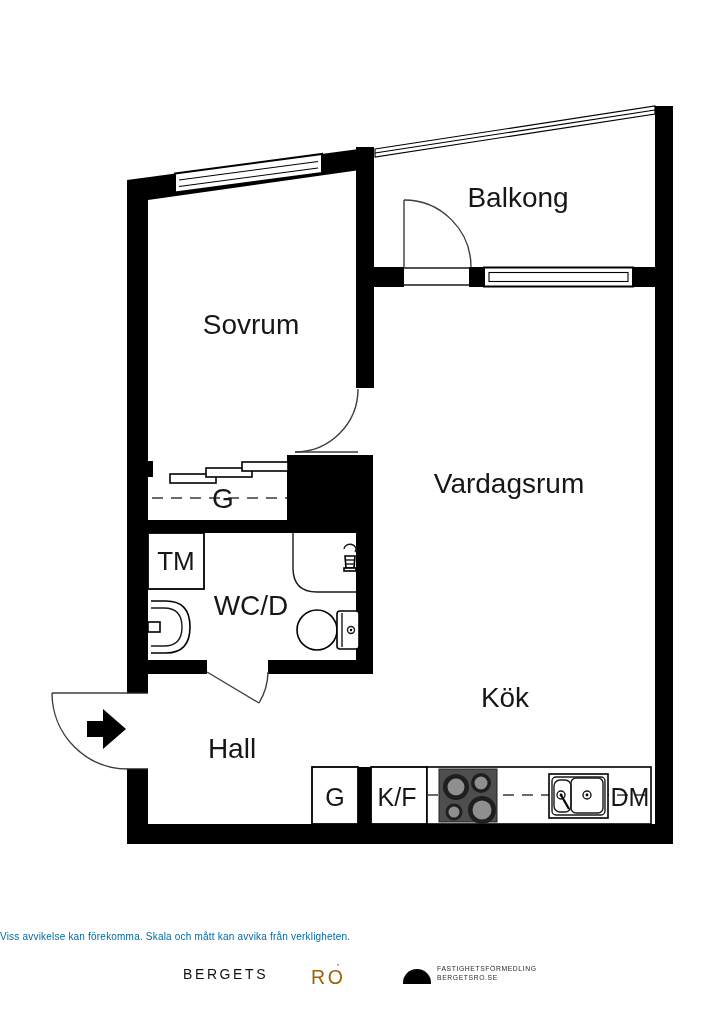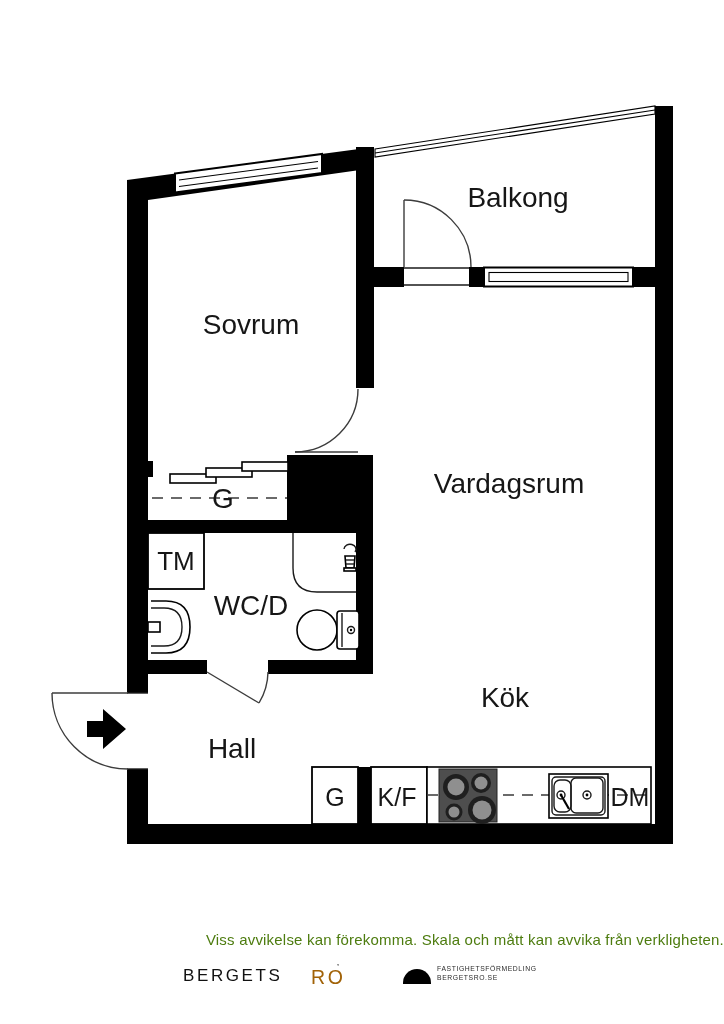--- a/index.html
+++ b/index.html
@@ -12,23 +12,23 @@
   .thin{fill:none;stroke:#1a1a1a;stroke-width:1.4;}
   .door{fill:none;stroke:#3c3c3c;stroke-width:1.4;}
   .dash{fill:none;stroke:#3a3a3a;stroke-width:1.6;stroke-dasharray:11 8;}
   .wwin{fill:#fff;stroke:#000;stroke-width:2;}
   .wwin2{fill:#fff;stroke:#000;stroke-width:1.1;}
   .box{fill:#fff;stroke:#000;stroke-width:1.8;}
   .fixt{fill:#fff;stroke:#000;stroke-width:1.6;}
   .stove{fill:#4e4e4e;stroke:#222;stroke-width:1;}
   .burner-o{fill:#1f1f1f;}
   .burner-i{fill:#8f8f8f;}
-  .footer-disclaimer{position:absolute;left:0;top:931px;width:724px;text-align:right;
-    font-size:15px;color:#4d7c0f;letter-spacing:.2px;}
-  .brand-word1{position:absolute;left:183px;top:966px;font-size:17px;letter-spacing:2.6px;color:#111;}
+  .footer-disclaimer{position:absolute;left:0;top:931px;width:724px;text-align:left;
+    font-size:10px;color:#0369a1;letter-spacing:.2px;}
+  .brand-word1{position:absolute;left:183px;top:966px;font-size:14px;letter-spacing:2.6px;color:#111;}
   .brand-word2{position:absolute;left:311px;top:966px;font-size:19.5px;letter-spacing:2.6px;color:#a16207;}
   .brand-mark{position:absolute;left:337px;top:962px;font-size:9px;color:#111;}
   .logo-dome{position:absolute;left:403px;top:969px;width:28px;height:15px;background:#000;
     border-radius:28px 28px 0 0;}
   .agency{position:absolute;left:437px;top:965px;font-size:6.8px;line-height:8.5px;
     letter-spacing:.6px;color:#2a2a2a;}
 </style>
 </head>
 <body>
 

